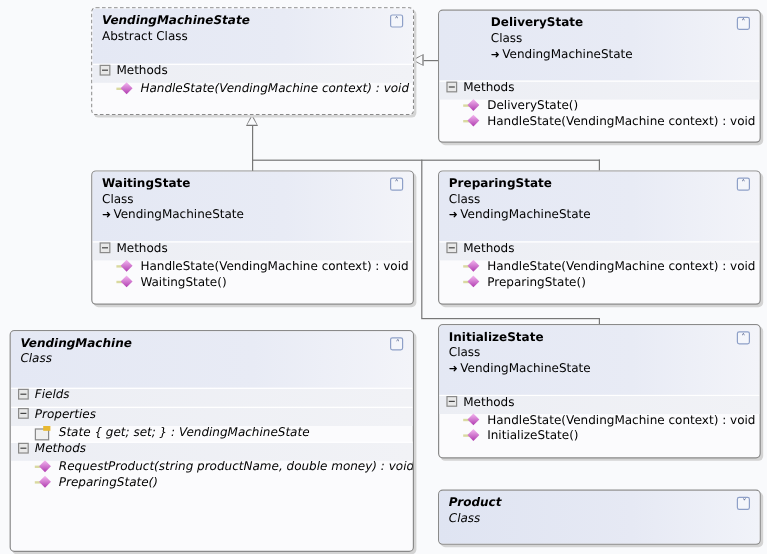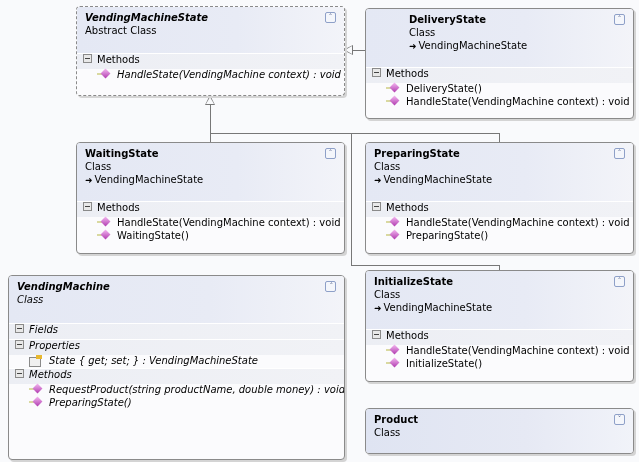--- a/index.html
+++ b/index.html
@@ -257,19 +257,19 @@
   <div class="member">
     <span class="micon method-icon"></span>
     <span class="mtext">HandleState(VendingMachine context) : void</span>
   </div>
   <div class="member">
     <span class="micon method-icon"></span>
     <span class="mtext">InitializeState()</span>
   </div>
 </div>
 
-<div class="box" style="left:365px; top:408px; width:267px; height:44px;">
+<div class="box" style="left:365px; top:408px; width:267px; height:44px;font-style:italic;">
   <div class="hdr" style="height:44px; background: linear-gradient(to right, #dfe4f2 0%, #e6e9f4 60%, #f1f3f9 100%);">
     <div class="title">Product</div>
     <div class="sub">Class</div>
     <div class="collapse">˅</div>
   </div>
 </div>
 
 </body></html>

